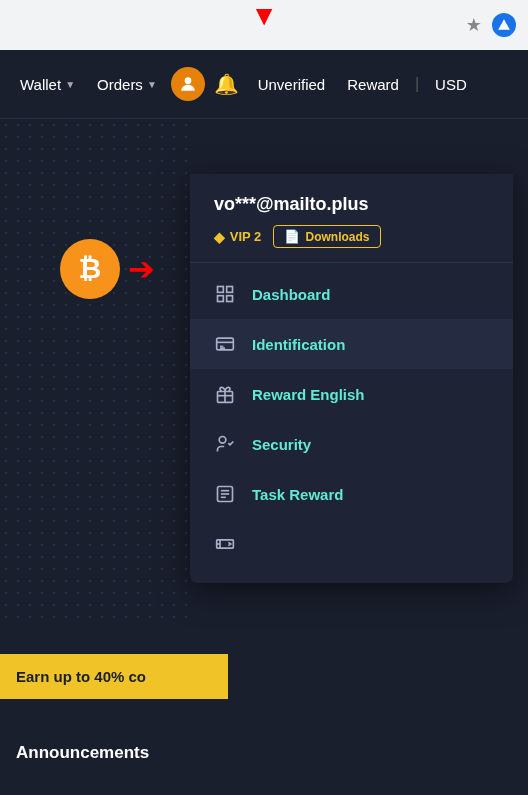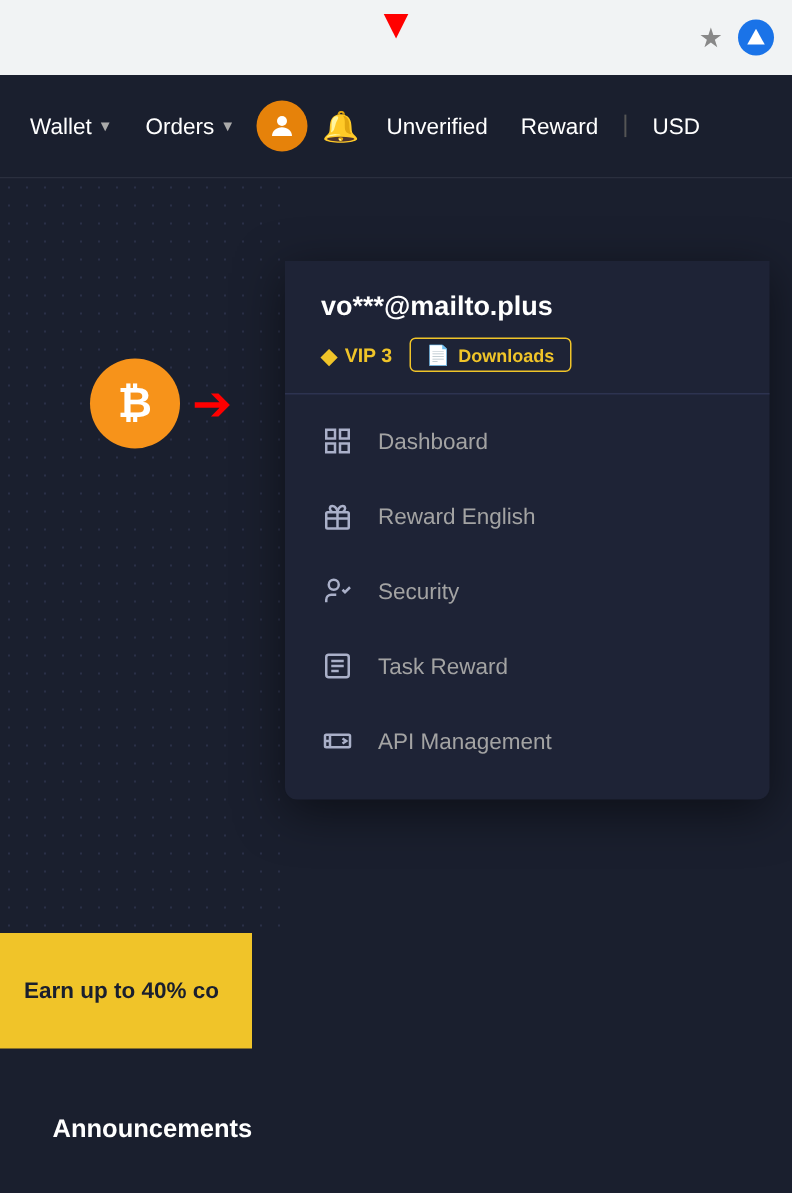--- a/index.html
+++ b/index.html
@@ -142,40 +142,39 @@
       background-image: radial-gradient(circle, #3a4060 1px, transparent 1px);
       background-size: 12px 12px;
       opacity: 0.5;
     }
 
     
     .yellow-banner {
       position: absolute;
       bottom: 160px;
       left: 0;
-      width: 168px;
+      width: 228px;
       background: #f0c429;
-      padding: 30px 16px;
+      padding: 14px 16px;
       font-size: 15px;
       font-weight: 700;
       color: #1a1f2e;
       z-index: 1;
     }
 
     
     .announcements {
       position: absolute;
       bottom: 80px;
       left: 0;
       padding: 16px;
       color: #fff;
       font-size: 17px;
       font-weight: 700;
       z-index: 1;
-      margin-left: 19px;
     }
 
     
     .dropdown-panel {
       position: absolute;
       top: 55px;
       left: 190px;
       width: 323px;
       background: #1e2336;
       border-radius: 0 0 8px 8px;
@@ -240,23 +239,23 @@
     .menu-item-icon {
       width: 22px;
       height: 22px;
       display: flex;
       align-items: center;
       justify-content: center;
       color: #aab0c9;
       flex-shrink: 0;
     }
     .menu-item-label {
-      color: #a3a3a3;
+      color: #5eead4;
       font-size: 15px;
-      font-weight: 400;
+      font-weight: 700;
     }
 
     
     .menu-item.highlighted {
       background: #252b40;
     }
   </style>
 </head>
 <body>
 
@@ -318,21 +317,21 @@
     <span>Announcements</span>
   </div>
 
   <div class="dropdown-panel">
 
     <div class="dropdown-header">
       <div class="user-email">vo***@mailto.plus</div>
       <div class="user-meta">
         <div class="vip-badge">
           <span class="vip-diamond">◆</span>
-          <span>VIP 3</span>
+          <span>VIP 2</span>
         </div>
         <div class="unverified-badge">
           <span style="font-size:13px;">📄</span>
           <span>Downloads</span>
         </div>
       </div>
     </div>
 
     <div class="menu-list">
 
@@ -342,20 +341,31 @@
             <rect x="3" y="3" width="7" height="7"></rect>
             <rect x="14" y="3" width="7" height="7"></rect>
             <rect x="3" y="14" width="7" height="7"></rect>
             <rect x="14" y="14" width="7" height="7"></rect>
           </svg>
         </div>
         <span class="menu-item-label">Dashboard</span>
       </div>
 
 
+      <div class="menu-item highlighted">
+        <div class="menu-item-icon">
+          <svg width="20" height="20" viewBox="0 0 24 24" fill="none" stroke="currentColor" stroke-width="2">
+            <rect x="2" y="5" width="20" height="14" rx="2"></rect>
+            <line x1="2" y1="10" x2="22" y2="10"></line>
+            <line x1="6" y1="15" x2="10" y2="15"></line>
+            <line x1="6" y1="17" x2="12" y2="17"></line>
+          </svg>
+        </div>
+        <span class="menu-item-label">Identification</span>
+      </div>
 
       <div class="menu-item">
         <div class="menu-item-icon">
           <svg width="20" height="20" viewBox="0 0 24 24" fill="none" stroke="currentColor" stroke-width="2">
             <rect x="3" y="9" width="18" height="13" rx="1"></rect>
             <path d="M12 9V22"></path>
             <path d="M3 14h18"></path>
             <path d="M12 9c0-2 1.5-5 4-5s3 3 0 5"></path>
             <path d="M12 9c0-2-1.5-5-4-5S5 7 8 9"></path>
           </svg>
@@ -388,19 +398,18 @@
 
       <div class="menu-item">
         <div class="menu-item-icon">
           <svg width="20" height="20" viewBox="0 0 24 24" fill="none" stroke="currentColor" stroke-width="2">
             <rect x="2" y="7" width="20" height="10" rx="1"></rect>
             <line x1="6" y1="7" x2="6" y2="17"></line>
             <line x1="2" y1="12" x2="6" y2="12"></line>
             <polyline points="16 10 19 12 16 14"></polyline>
           </svg>
         </div>
-        <span class="menu-item-label">API Management</span>
       </div>
 
 
     </div>
   </div>
 </div>
 
 </body></html>

